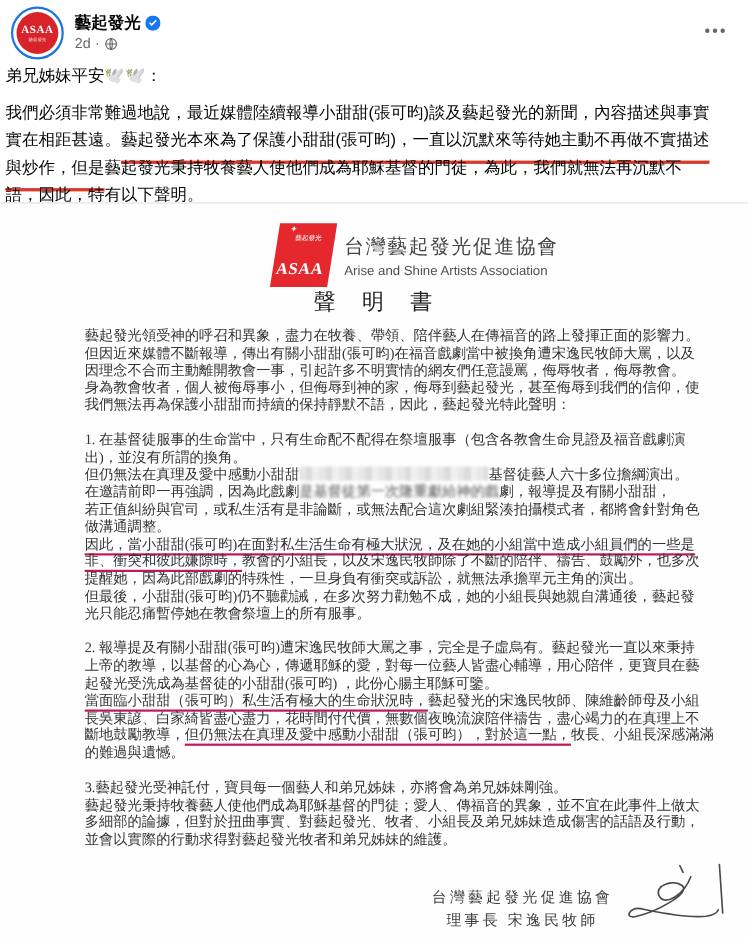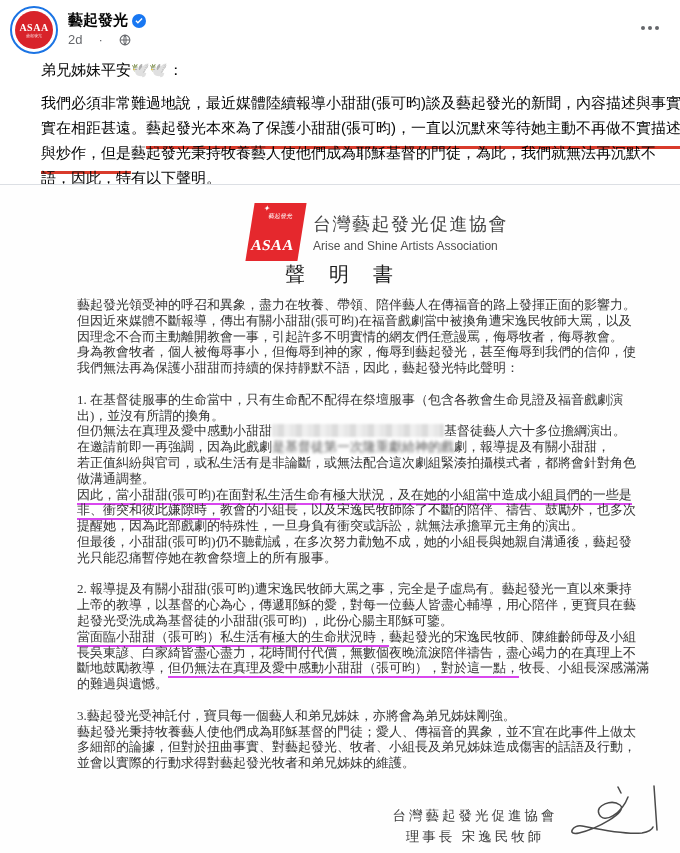--- a/index.html
+++ b/index.html
@@ -18,25 +18,25 @@
   }
   .avatar-inner {
     width:38px; height:38px; border-radius:50%; background:#d8232a;
     display:flex; flex-direction:column; align-items:center; justify-content:center; color:#fff;
   }
   .avatar-acronym { font-family:"Liberation Serif","DejaVu Serif",serif; font-weight:bold; font-size:10px; letter-spacing:.5px; line-height:10px; }
   .avatar-mini { font-size:4px; line-height:5px; opacity:.9; }
   .page-name-row { position:absolute; left:68px; top:11px; display:flex; align-items:center; gap:4px; }
   .page-name { font-size:15px; font-weight:bold; color:#050505; cursor:pointer; }
   .badge { width:14px; height:14px; display:inline-block; }
-  .meta-row { position:absolute; left:68px; top:32px; display:flex; align-items:center; gap:16px; color:#65676b; font-size:13px; }
+  .meta-row { position:absolute; left:68px; top:32px; display:flex; align-items:center; gap:4px; color:#65676b; font-size:13px; }
   .more-btn { position:absolute; right:14px; top:12px; width:32px; height:32px; display:flex; align-items:center; justify-content:center; border-radius:50%; cursor:pointer; }
   
   .post-text { position:absolute; left:5px; top:57px; width:672px; font-size:15px; line-height:25px; }
-  .post-text .tl { white-space:nowrap;margin-left:36px; }
+  .post-text .tl { white-space:nowrap; }
   .post-text .gap { height:8px; }
   .post-text .u { border-bottom:3px solid #d93b2b; padding-bottom:10px; }
   
   .doc {
     position:absolute; top:184px; left:0; width:680px; height:669px;
     background:#fefefe; border-top:1px solid #dcdfe4; cursor:pointer;
     font-family:"Liberation Serif","DejaVu Serif",serif; color:#333;
   }
   .letterhead { position:absolute; left:250px; top:18px; display:flex; gap:11px; }
   .lh-logo {
@@ -46,21 +46,21 @@
   .lh-mini { position:absolute; top:9px; left:16px; font-size:6px; letter-spacing:0; white-space:nowrap; }
   .lh-star { position:absolute; top:1px; left:10px; font-size:8px; }
   .lh-acronym { position:absolute; bottom:7px; left:3px; font-size:15px; font-weight:bold; letter-spacing:.5px; font-family:"Liberation Serif","DejaVu Serif",serif; }
   .lh-text { display:flex; flex-direction:column; justify-content:center; gap:3px; }
   .org-zh { font-size:18px; letter-spacing:1.5px; color:#454545; font-family:"Liberation Sans","DejaVu Sans",sans-serif; }
   .org-en { font-size:12px; color:#4f4f4f; font-family:"Liberation Sans","DejaVu Sans",sans-serif; }
   .doc-title { position:absolute; top:76px; left:0; width:100%; text-align:center; font-size:20px; color:#1e1e1e; letter-spacing:2px; }
   .doc-body { position:absolute; top:112px; left:77px; width:562px; font-size:13px; }
   .doc-body .tl { height:15.8px; line-height:15.8px; white-space:nowrap; }
   .doc-body .gap { height:15.8px; }
-  .doc-body .u { border-bottom:2px solid #d946ef; padding-bottom:1px; }
+  .doc-body .u { border-bottom:2px solid #be185d; padding-bottom:1px; }
   .doc-body .bl { filter:blur(1.4px); color:#555; }
   .doc-body .rbox {
     display:inline-block; width:172px; height:13px; vertical-align:-2px; border-radius:1px;
     background:repeating-linear-gradient(90deg,#e7e7e7 0 6px,#dcdcdc 6px 12px,#efefef 12px 18px);
     filter:blur(1px);
   }
   .signature { position:absolute; left:345px; top:620px; width:260px; text-align:center; color:#3c3c3c; }
   .sign-org { font-size:13.5px; letter-spacing:3px; line-height:21px; }
   .sign-person { font-size:13.5px; letter-spacing:3px; line-height:21px; }
   .scribble { position:absolute; left:548px; top:598px; }

